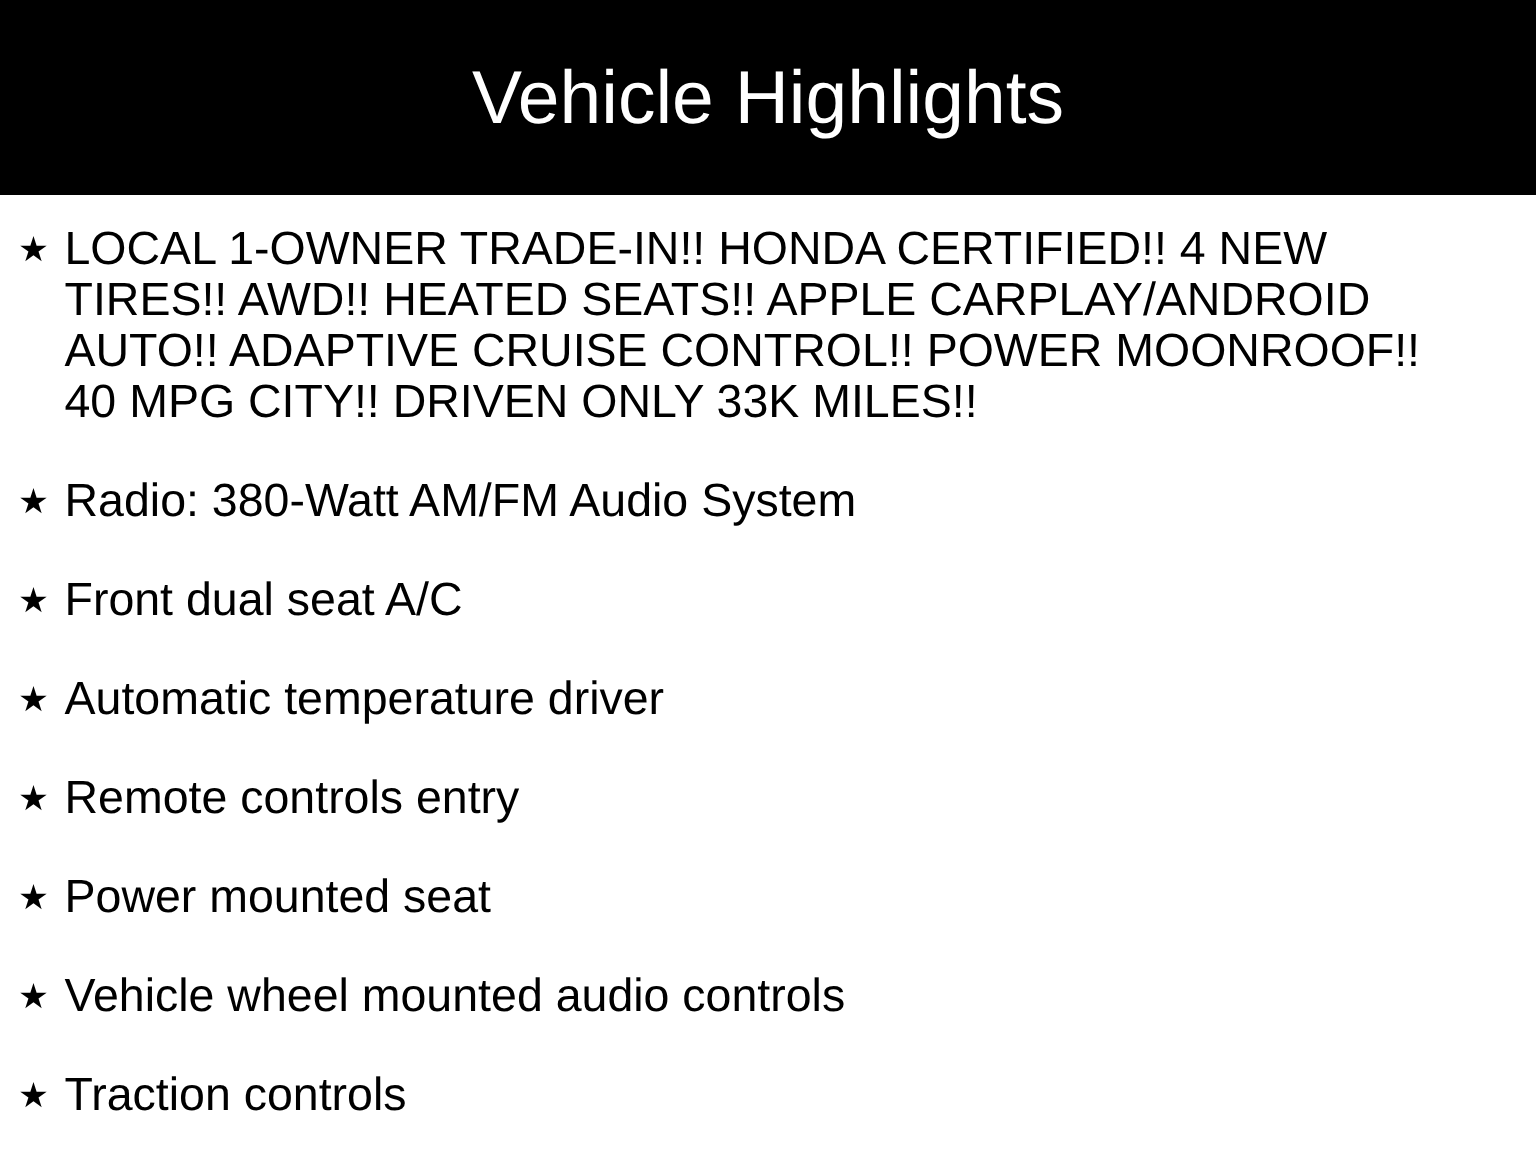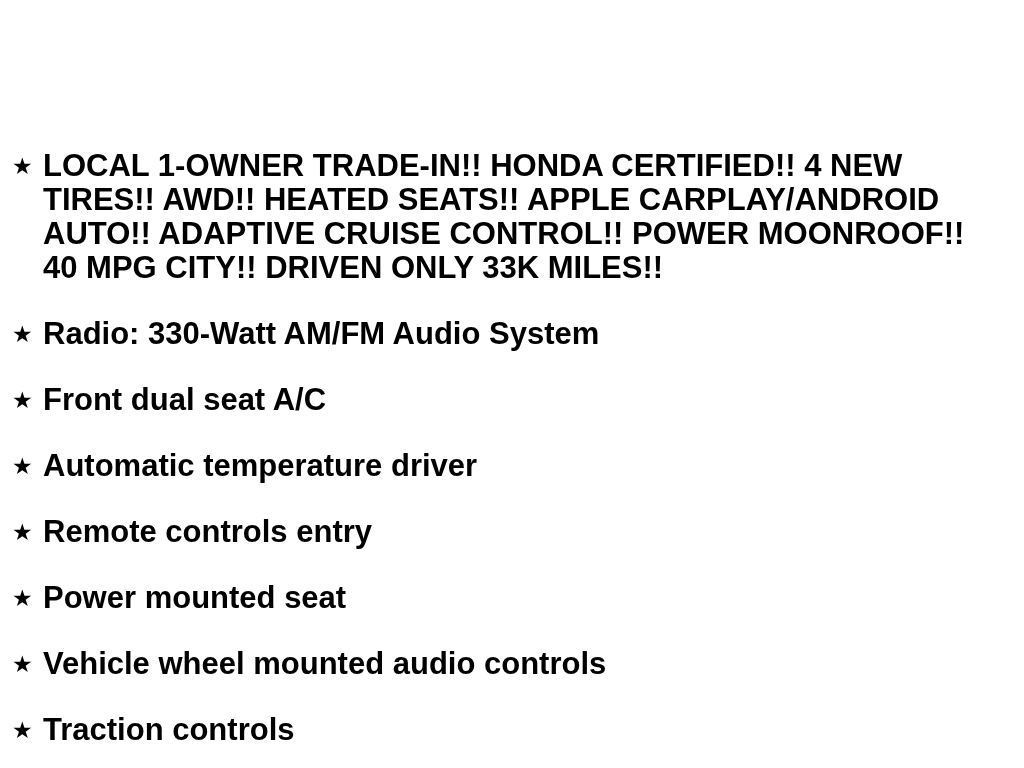--- a/index.html
+++ b/index.html
@@ -88,39 +88,41 @@
     line-height: 34px;
     font-size: 23px;
     color: #000000;
     text-align: left;
     display: block;
   }
 
   .highlight-text {
     display: block;
     white-space: pre-line;
-    font-weight: bold;
   }
 </style>
 </head>
 <body>
 
 <div id="page">
 
+  <div id="header-banner">
+    <div id="page-title">Vehicle Highlights</div>
+  </div>
 
   <ul id="highlights-list">
 
     <li class="highlight-item first">
       <span class="bullet-star">★</span>
       <span class="highlight-text">LOCAL 1-OWNER TRADE-IN!! HONDA CERTIFIED!! 4 NEW TIRES!! AWD!! HEATED SEATS!! APPLE CARPLAY/ANDROID AUTO!! ADAPTIVE CRUISE CONTROL!! POWER MOONROOF!! 40 MPG CITY!! DRIVEN ONLY 33K MILES!!</span>
     </li>
 
     <li class="highlight-item">
       <span class="bullet-star">★</span>
-      <span class="highlight-text">Radio: 330-Watt AM/FM Audio System</span>
+      <span class="highlight-text">Radio: 380-Watt AM/FM Audio System</span>
     </li>
 
     <li class="highlight-item">
       <span class="bullet-star">★</span>
       <span class="highlight-text">Front dual seat A/C</span>
     </li>
 
     <li class="highlight-item">
       <span class="bullet-star">★</span>
       <span class="highlight-text">Automatic temperature driver</span>

